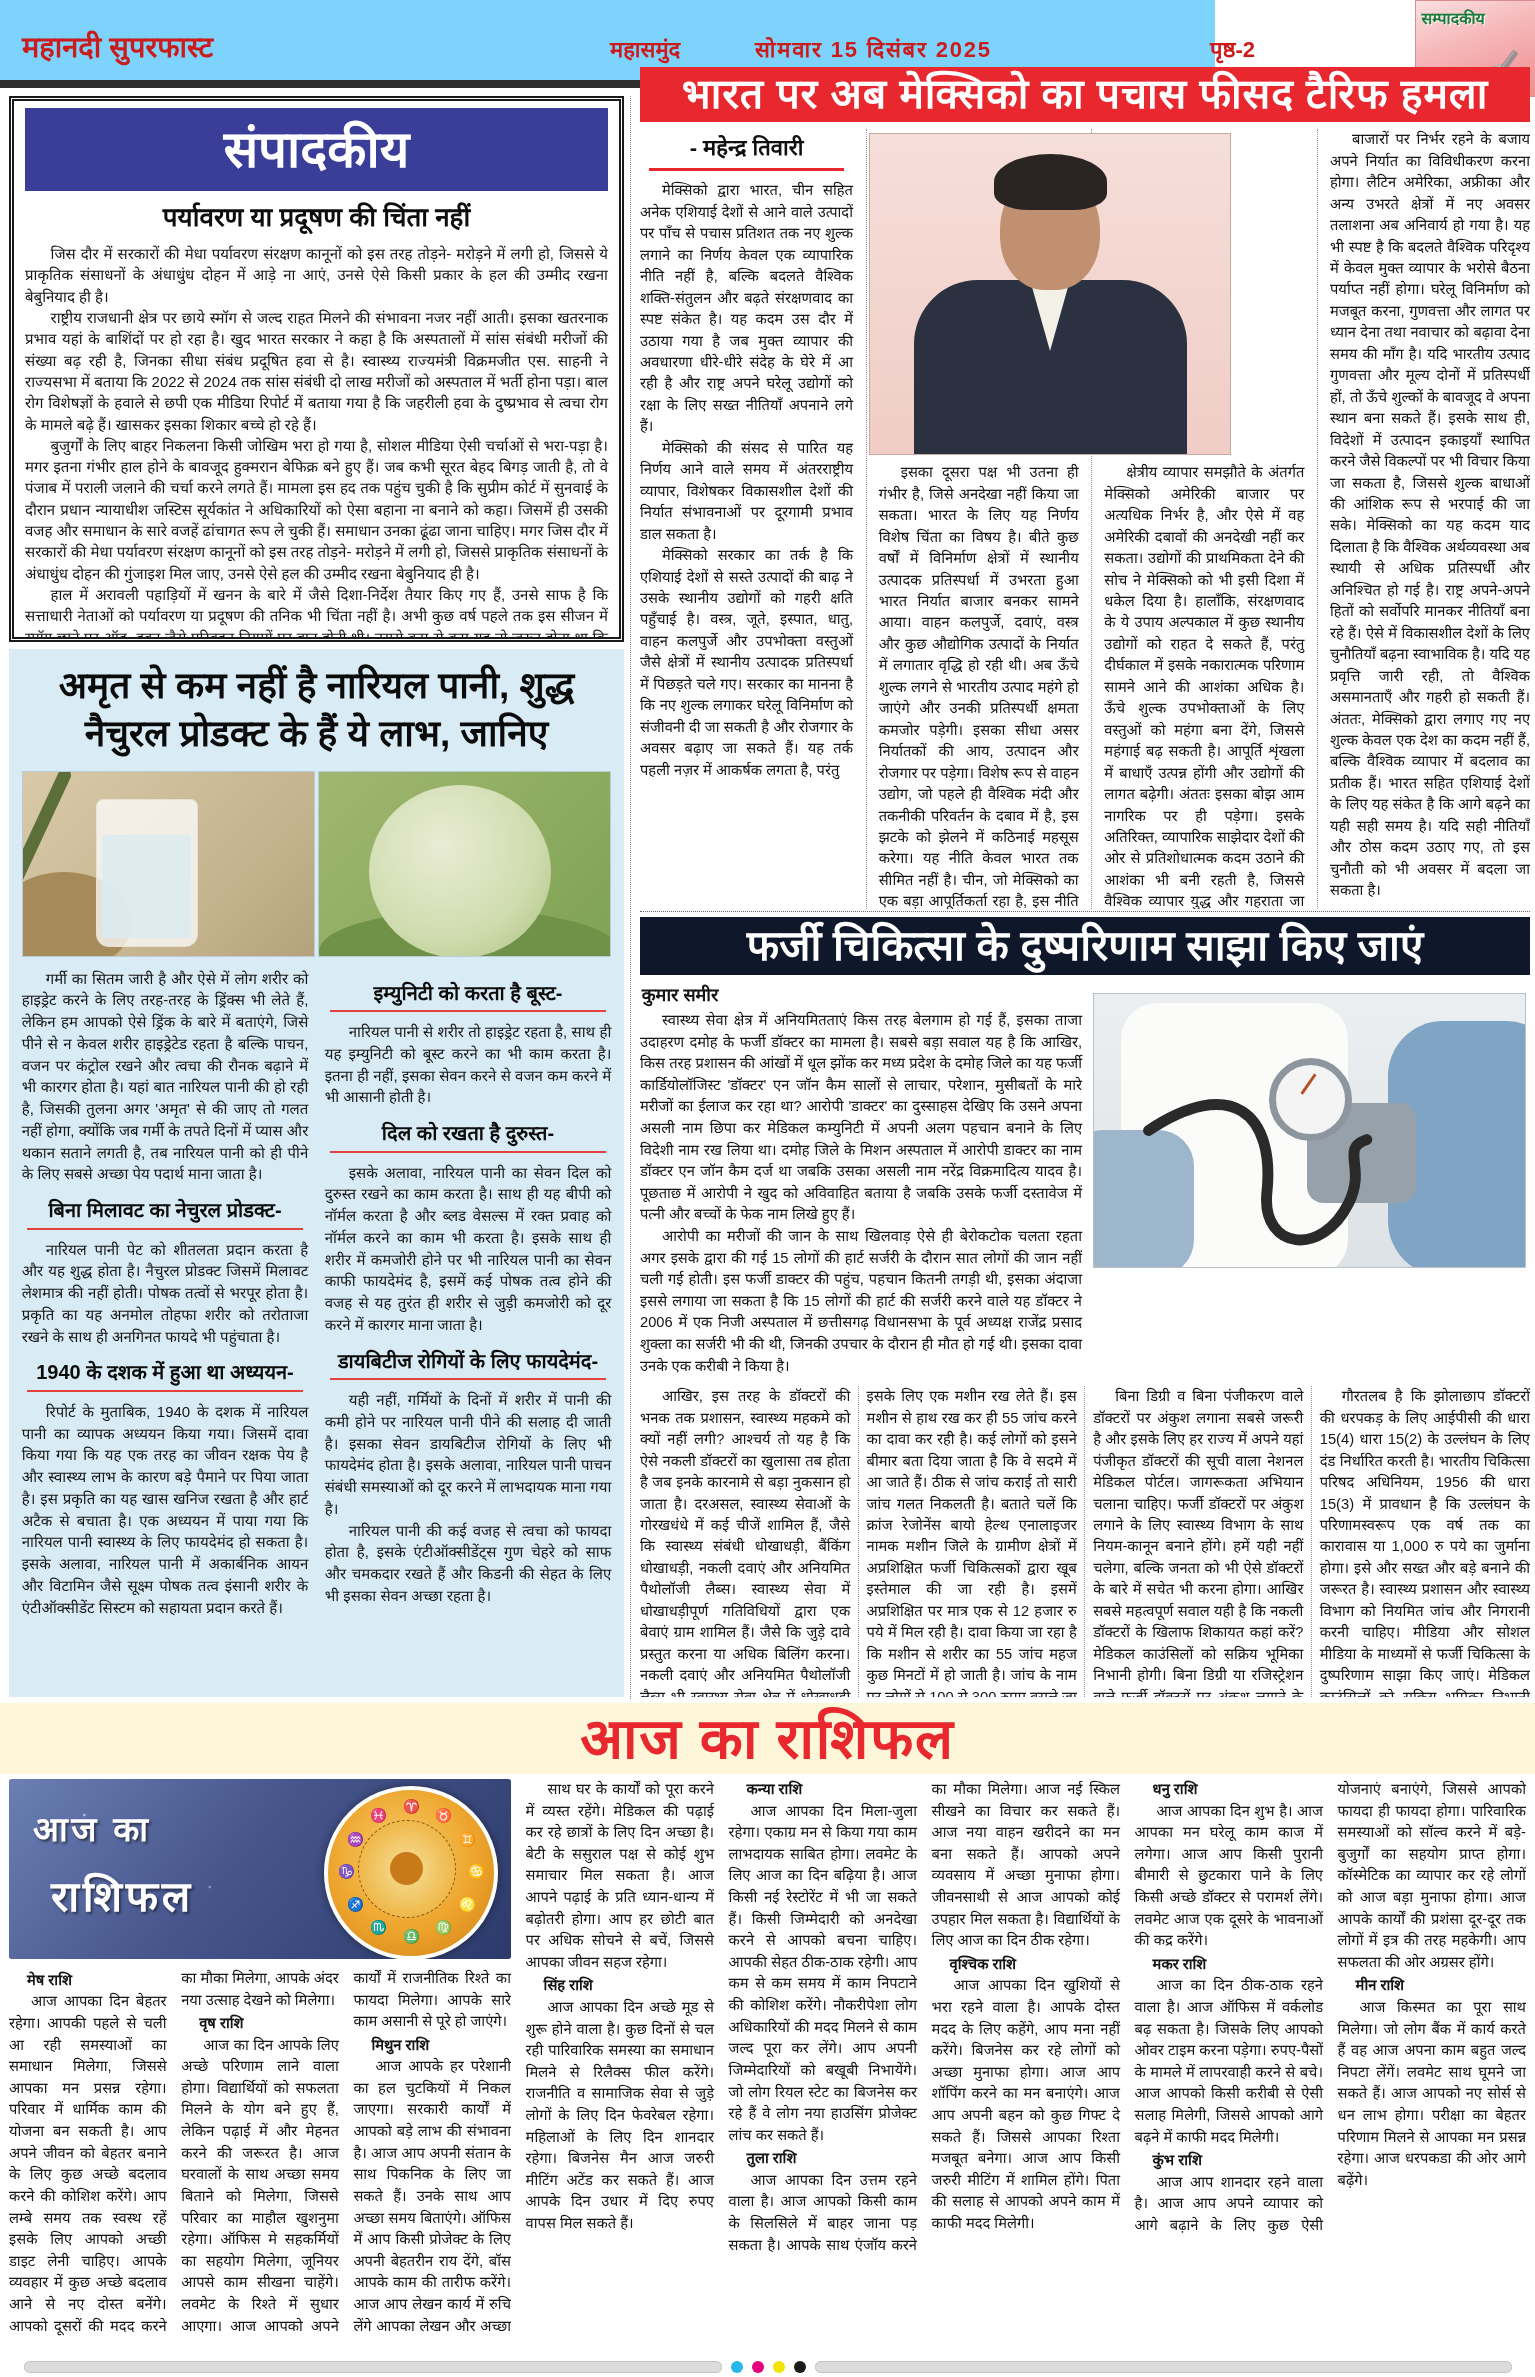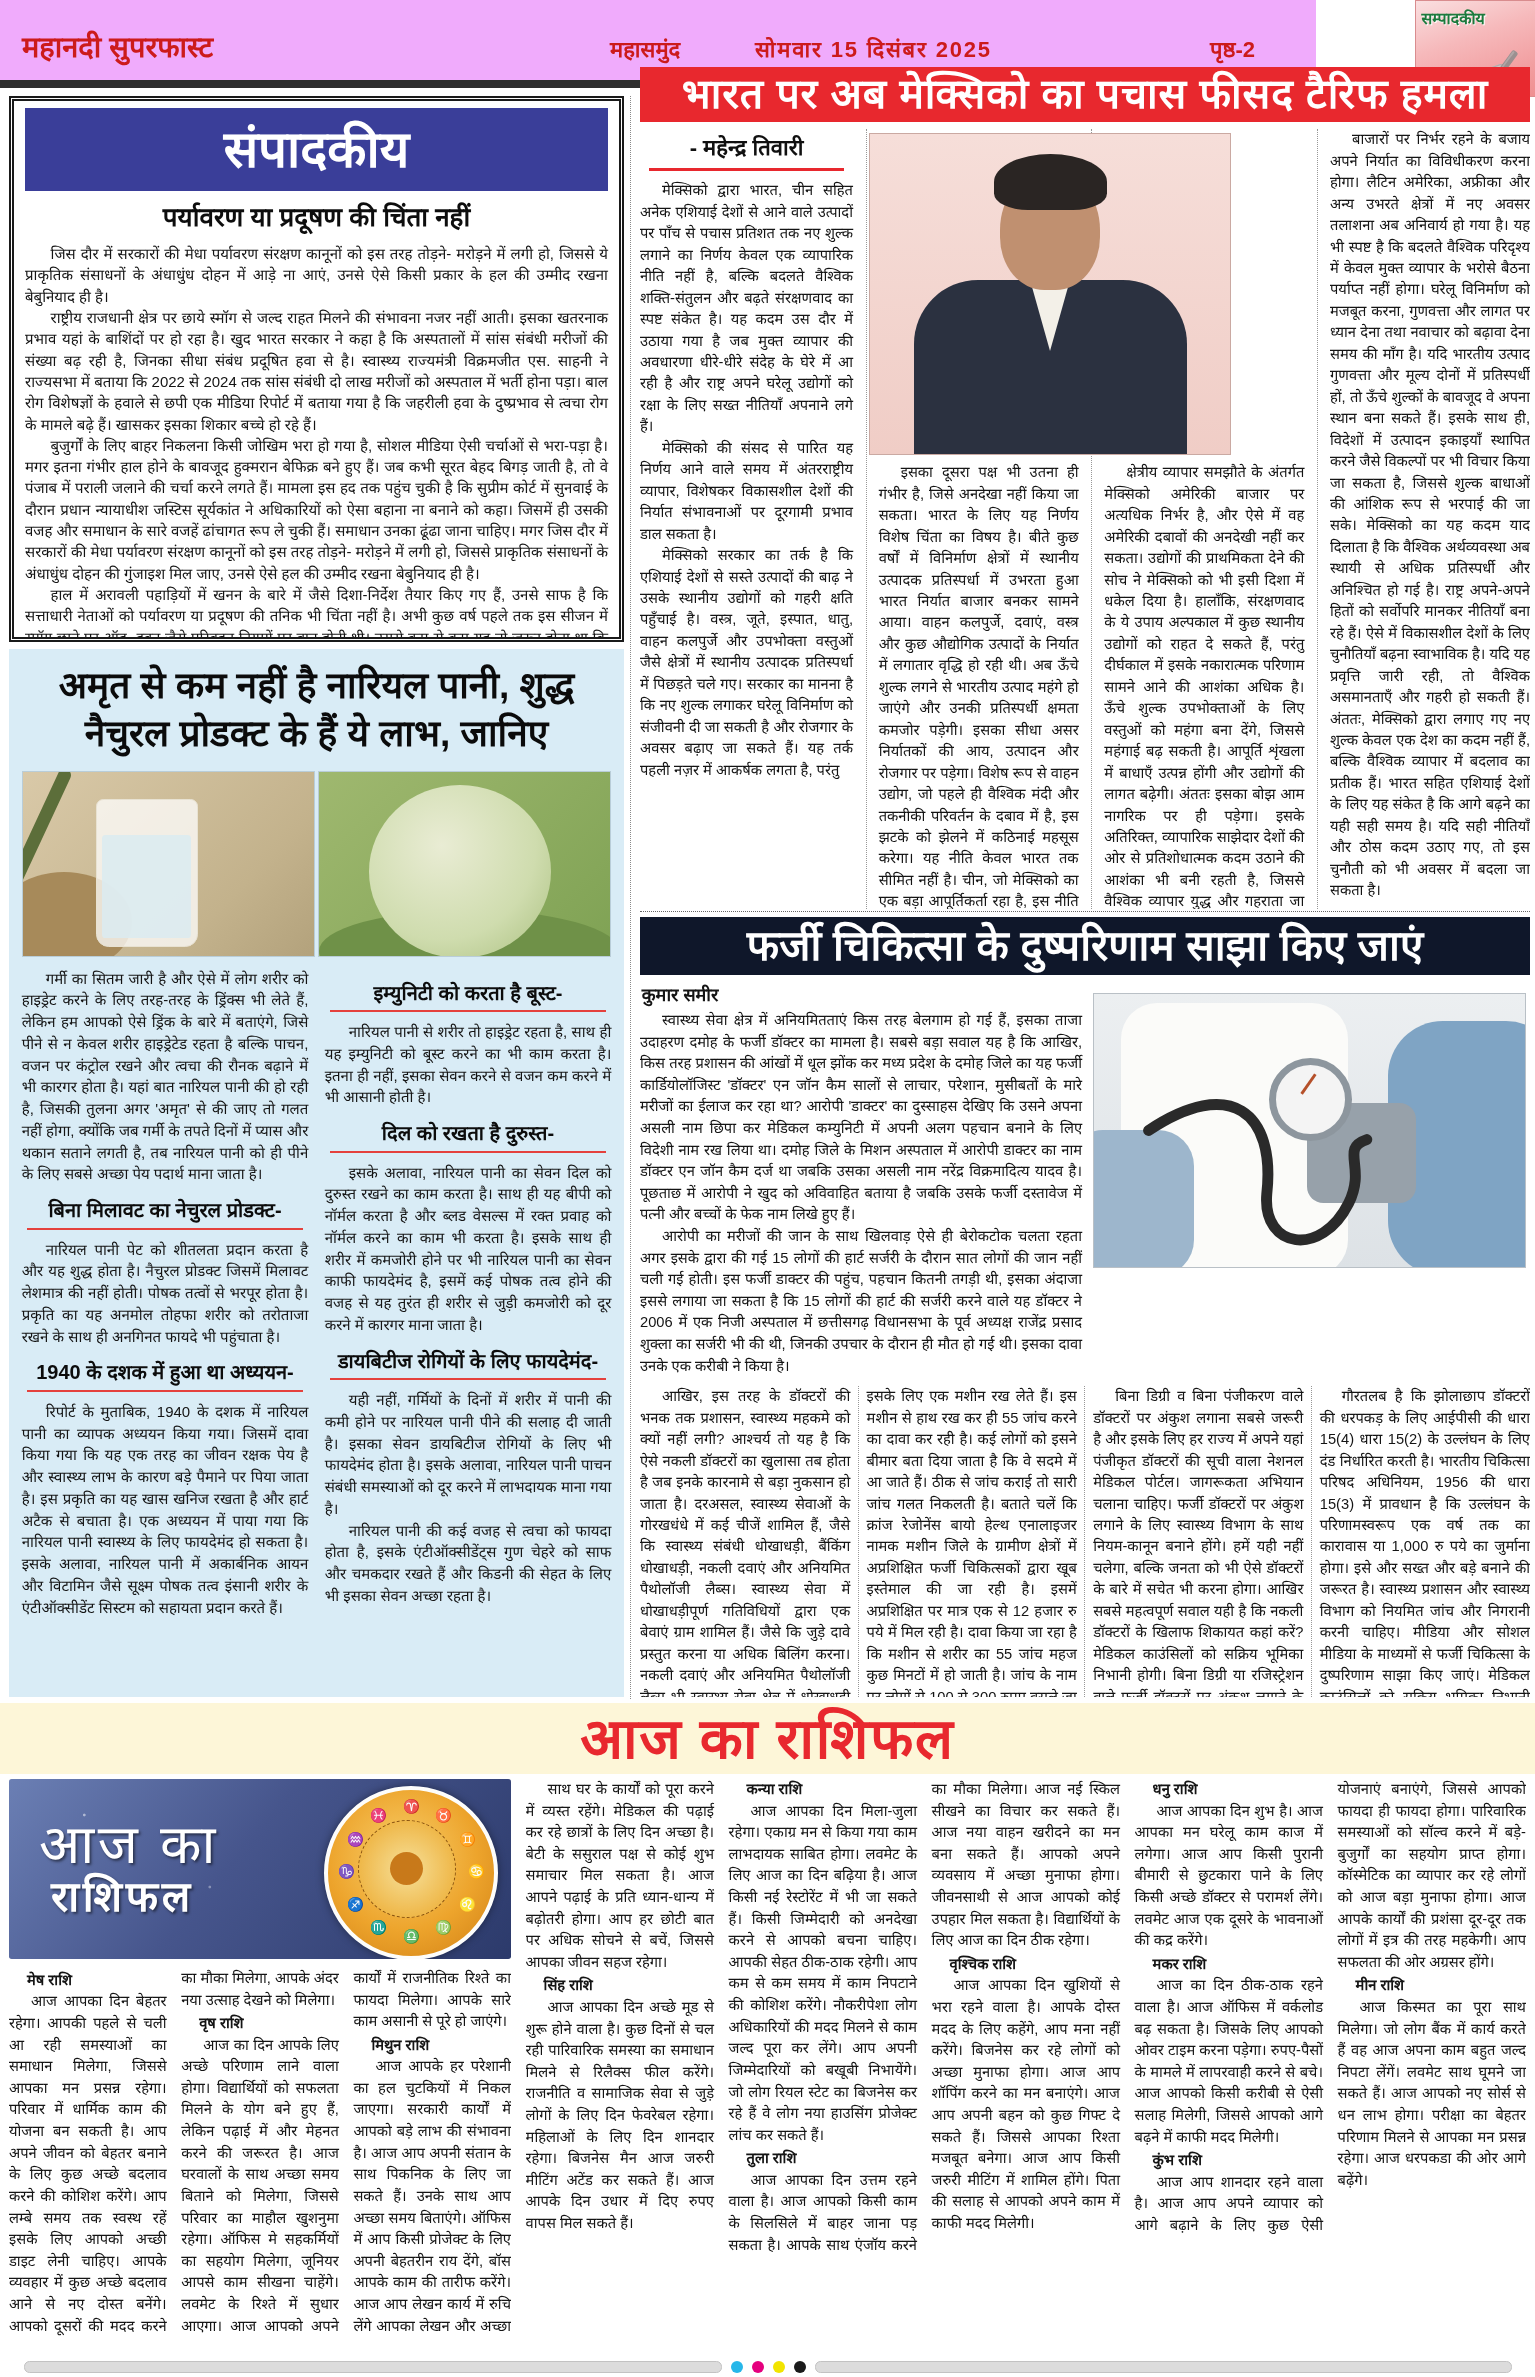--- a/index.html
+++ b/index.html
@@ -2,21 +2,21 @@
 <html style="font-size:14.6px"><head>
 <meta charset="utf-8">
 <style>
   html,body{margin:0;padding:0;}
   body{
     width:1535px;height:2377px;position:relative;background:#ffffff;
     font-family:"Liberation Sans",sans-serif;color:#141414;overflow:hidden;
   }
   p{margin:0;}
   
-  #header{position:absolute;left:0;top:0;width:1316px;height:87px;background:#f0abfc;}
+  #header{position:absolute;left:0;top:0;width:1215px;height:87px;background:#7dd3fc;}
   .mast{position:absolute;left:22px;top:25.5px;font-size:29px;font-weight:bold;color:#cc1b1b;}
   .h-city{position:absolute;left:582px;top:33px;font-size:22px;font-weight:bold;color:#cc1b1b;margin-left:28px;}
   .h-date{position:absolute;left:755px;top:33px;font-size:22px;font-weight:bold;color:#cc1b1b;letter-spacing:1.8px;}
   .h-page{position:absolute;left:1210px;top:33px;font-size:22px;font-weight:bold;color:#cc1b1b;}
   #hrule{position:absolute;left:0;top:80px;width:1412px;height:8.2px;background:#2e2e2e;}
   #logo{position:absolute;left:1415px;top:0;width:120px;height:95px;
     background:linear-gradient(160deg,#fadfe0 0%,#f6b9bb 40%,#ef8e90 100%);
     border:0.9px solid #d98c8e;overflow:hidden;}
   .logo-txt{position:absolute;left:5.5px;top:5.5px;font-size:16px;font-weight:bold;color:#1d7a3d;
     text-shadow:0.9px 0.9px 0 #fff;}
@@ -94,21 +94,21 @@
     text-align:center;}
   #rash-band .t{font-size:56px;font-weight:bold;color:#e8282e;line-height:71px;letter-spacing:1.8px;}
   #rash{position:absolute;left:9px;top:1779px;width:1517px;height:577px;display:flex;gap:14.6px;overflow:hidden;}
   .rash-left{width:502px;flex:none;}
   .rash-img{position:relative;height:180px;border-radius:2.7px;overflow:hidden;
     background:
       radial-gradient(circle at 15% 20%,rgba(255,255,255,.5) 0.9px,transparent 1.8px),
       radial-gradient(circle at 70% 80%,rgba(255,255,255,.4) 0.9px,transparent 1.8px),
       radial-gradient(circle at 40% 60%,rgba(255,255,255,.35) 0.9px,transparent 1.8px),
       linear-gradient(130deg,#6b7fb4 0%,#46558c 45%,#2c3a6b 100%);}
-  .ri-t1{position:absolute;left:30px;top:25.5px;font-size:54px;font-weight:normal;color:#fff;
+  .ri-t1{position:absolute;left:24px;top:25.5px;font-size:34px;font-weight:bold;color:#fff;
     text-shadow:1.8px 1.8px 2.7px rgba(0,0,0,.5);letter-spacing:3.6px;}
   .ri-t2{position:absolute;left:42px;top:87px;font-size:42px;font-weight:bold;color:#fff;
     text-shadow:1.8px 1.8px 2.7px rgba(0,0,0,.5);letter-spacing:3.6px;}
   .wheel{position:absolute;right:12.7px;top:7.3px;width:166px;height:166px;border-radius:50%;
     background:radial-gradient(circle at 45% 40%,#f8cf6b,#eda42c 55%,#d07f14);
     border:4.5px solid #fdfdfb;box-shadow:0 0 9px rgba(0,0,0,.4);}
   .wheel-inner{position:absolute;left:30px;top:30px;width:96px;height:96px;border-radius:50%;
     border:1.8px dashed #8a5411;background:radial-gradient(circle,#f6e09a,#efb84a 70%);}
   .wheel-core{position:absolute;left:62px;top:62px;width:33px;height:33px;border-radius:50%;background:#c8791a;}
   .zg{position:absolute;left:75px;top:75px;width:14.6px;height:14.6px;font-size:13.6px;color:#3a2405;

